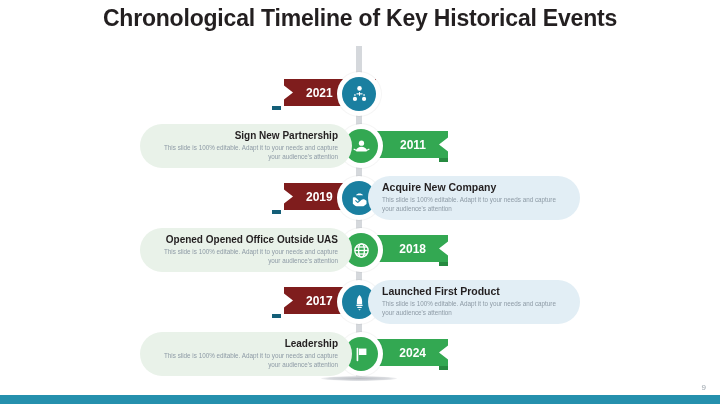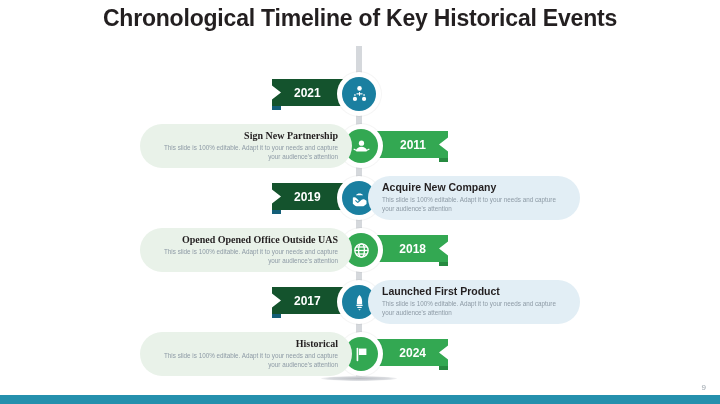--- a/index.html
+++ b/index.html
@@ -44,36 +44,36 @@
     box-sizing:border-box;
     padding:5px 14px 0 14px;
   }
   .row.right .panel { left:368px; width:212px; text-align:left; background:#e2eef5; }
   .row.left  .panel { left:140px; width:212px; text-align:right; background:#e9f2e9; }
 
   .panel .head {
     font-size:10.5px; font-weight:bold; color:#231f20;
     line-height:13px; white-space:nowrap;
   }
-  .row.left .panel .head { font-size:10px;font-family:Liberation Serif, serif; }
+  .row.left .panel .head { font-size:10px; }
   .panel .body {
     font-size:6.3px; color:#8d9aa5; line-height:8.6px;
     margin-top:2px;
   }
 
   
   .tag {
     position:absolute; top:11px; height:27px;
     color:#ffffff; font-size:12px; font-weight:bold;
     display:flex; align-items:center;
     box-sizing:border-box;
   }
   .row.right .tag {
-    left:272px; width:92px;
-    background:#14532d;
+    left:284px; width:92px;
+    background:#7f1d1d;
     justify-content:flex-start; padding-left:22px;
     clip-path:polygon(0 0, 100% 0, 100% 100%, 0 100%, 0 76%, 9px 50%, 0 24%);
     align-items:center;
   }
   .row.left .tag {
     left:356px; width:92px;
     background:#33a852;
     justify-content:flex-end; padding-right:22px;
     clip-path:polygon(0 0, 100% 0, 100% 24%, calc(100% - 9px) 50%, 100% 76%, 100% 100%, 0 100%);
   }
@@ -229,21 +229,21 @@
     <div class="tag-fold"></div>
     <div class="icon-wrap">
       <div class="icon-disc">
         <svg width="21" height="21" viewBox="0 0 24 24" fill="#ffffff">
           <rect x="6.4" y="4.2" width="1.9" height="15.6" rx="0.9"></rect>
           <path d="M9 5.2h8.6v7.4H9z"></path>
         </svg>
       </div>
     </div>
     <div class="panel">
-      <div class="head">Historical</div>
+      <div class="head">Leadership</div>
       <div class="body">This slide is 100% editable. Adapt it to your needs and capture your audience's attention</div>
     </div>
   </div>
 
   <div class="page-num">9</div>
   <div class="bottom-bar"></div>
 
 </div>
 
 </body></html>

